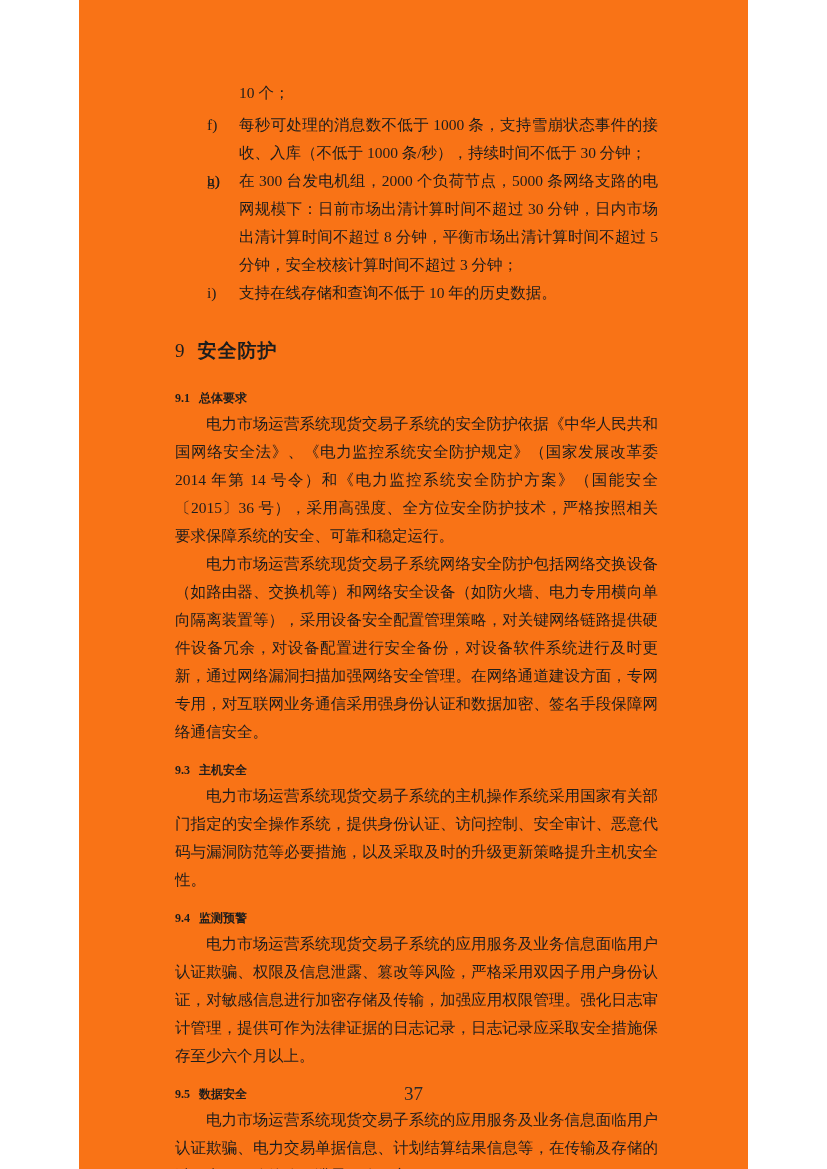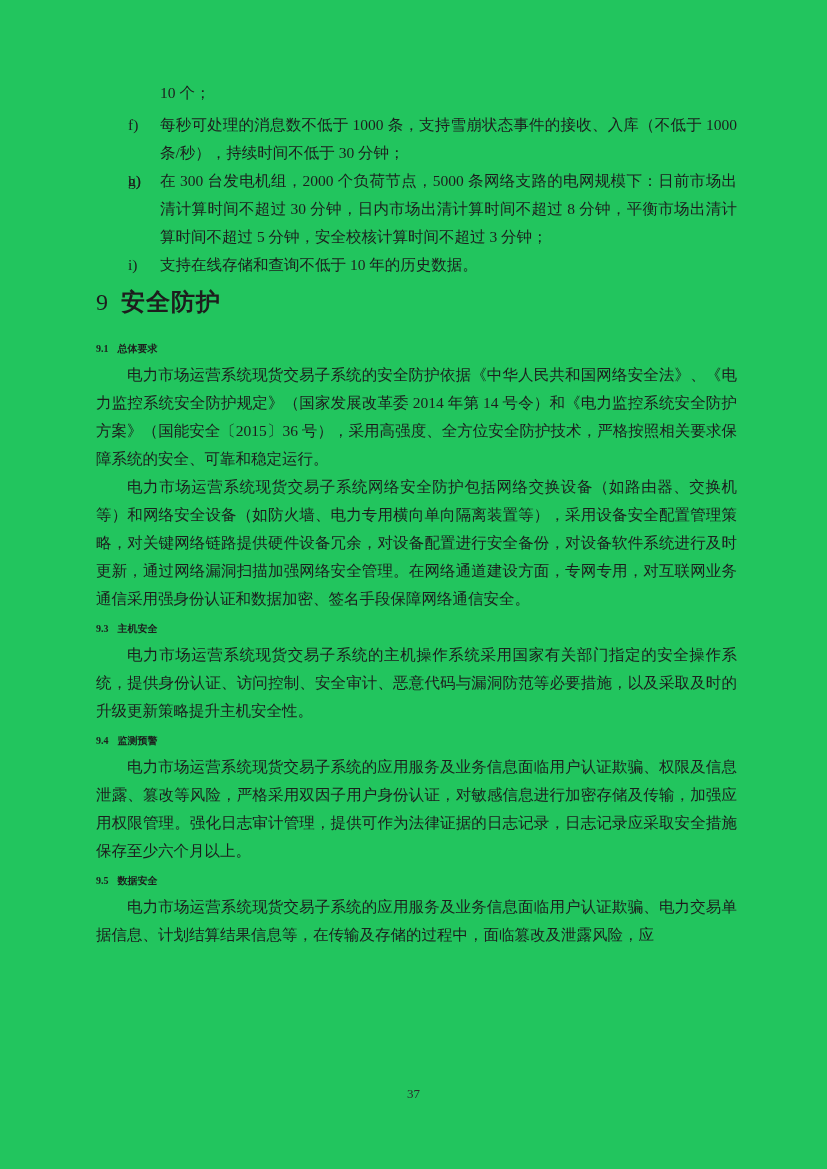--- a/index.html
+++ b/index.html
@@ -1,59 +1,59 @@
 <!DOCTYPE html>
 <html><head>
 <meta charset="utf-8">
 <style>
   html, body { margin: 0; padding: 0; background: #ffffff; }
   .page {
     position: relative;
-    width: 827px;
+    width: 669px;
     height: 1169px;
     margin: 0 auto;
-    background: #22c55e;
+    background: #f97316;
     color: #1d1d1d;
     box-sizing: border-box;
     padding: 79px 90px 0 96px;
     font-family: "Liberation Serif", "DejaVu Serif", serif;
     font-size: 15.5px;
     line-height: 28px;
     overflow: hidden;
   }
   .li {
     position: relative;
     padding-left: 64px;
     text-align: justify;
   }
   .li .li-label {
     position: absolute;
     left: 32px;
     top: 0;
   }
   .li.first-lettered { margin-top: 4px; }
   .h1 {
-    margin-top: 8px;
+    margin-top: 29px;
     margin-bottom: 20px;
-    font-size: 24px;
+    font-size: 19px;
     line-height: 30px;
     white-space: nowrap;
   }
   .h1 .h-num {
     font-family: "Liberation Serif", "DejaVu Serif", serif;
     margin-right: 13px;
   }
   .h1 .h-title {
     font-family: "Liberation Sans", "DejaVu Sans", sans-serif;
     font-weight: bold;
     letter-spacing: 1px;
   }
   .h2 {
-    margin-top: 4px;
-    font-size: 10px;
+    margin-top: 12px;
+    font-size: 12px;
     line-height: 24px;
     white-space: nowrap;
   }
   .h2 .h-num {
     font-family: "Liberation Serif", "DejaVu Serif", serif;
     font-weight: bold;
     margin-right: 9px;
   }
   .h2 .h-title {
     font-family: "Liberation Sans", "DejaVu Sans", sans-serif;
@@ -62,21 +62,21 @@
   .para {
     text-align: justify;
     text-indent: 2em;
   }
   .page-number {
     position: absolute;
     left: 0;
     right: 0;
     bottom: 65px;
     text-align: center;
-    font-size: 13px;
+    font-size: 19px;
     line-height: 20px;
     color: #2a2a2a;
   }
 </style>
 </head>
 <body>
 
 <div class="page">
 
   <div class="li">

